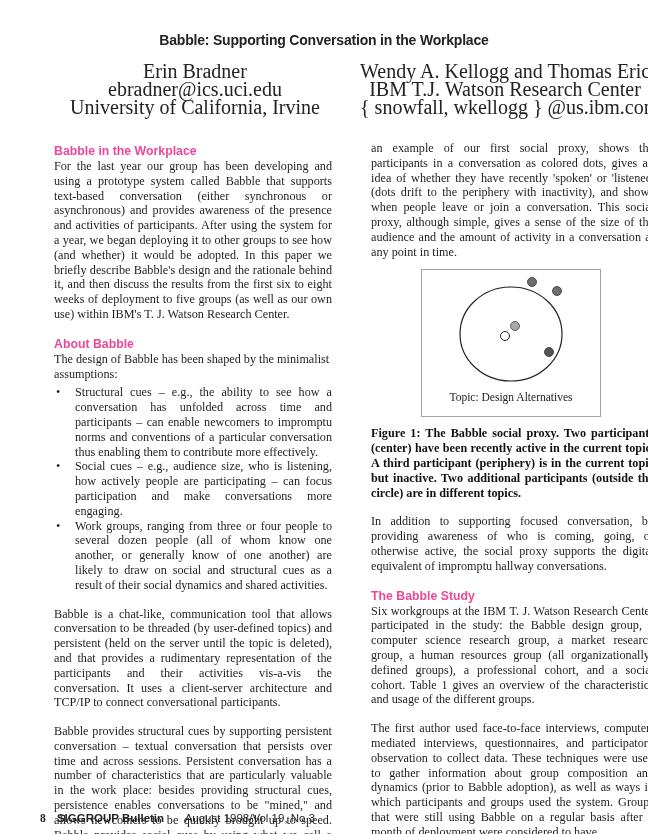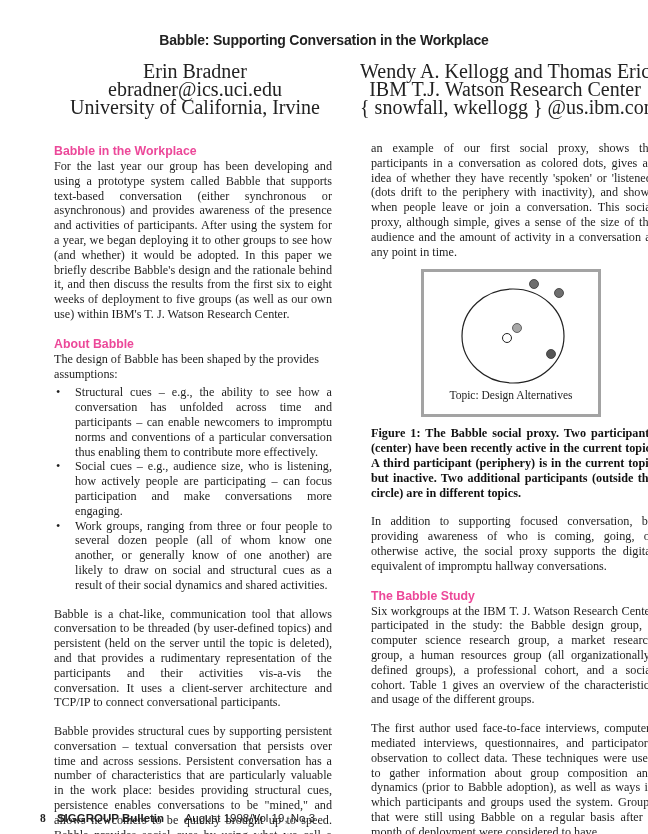--- a/index.html
+++ b/index.html
@@ -36,21 +36,21 @@
     p { margin: 0; }
     .gap { margin-top: 14px; }
 
     ul.bullets { list-style: none; margin: 4px 0 0 0; padding: 0; }
     ul.bullets li { position: relative; padding-left: 21px; }
     ul.bullets li .bullet {
       position: absolute; left: 2px; top: 0; font-family: "Liberation Serif", serif;
     }
 
     .figure-box {
-      margin: 10px 18px 0 50px; width: 180px; height: 148px; border: 3px solid #a3a3a3;
+      margin: 10px 18px 0 50px; width: 180px; height: 148px; border: 1px solid #a3a3a3;
       position: relative; box-sizing: border-box;
     }
     .figure-box svg { position: absolute; left: 0; top: 0; }
     .figure-label {
       position: absolute; left: 0; width: 100%; bottom: 12px; text-align: center;
       font-family: "Liberation Serif", serif; font-size: 11.5px; color: #222;
     }
     .caption {
       margin-top: 9px; font-family: "Liberation Serif", serif; font-weight: bold;
       font-size: 12.2px; line-height: 14.8px; text-align: justify; color: #111;
@@ -79,21 +79,21 @@
   <div>Wendy A. Kellogg and Thomas Erickson</div>
   <div>IBM T.J. Watson Research Center</div>
   <div>{ snowfall, wkellogg } @us.ibm.com</div>
 </div>
 
 <div class="col col-left">
   <h3 class="heading">Babble in the Workplace</h3>
   <p>For the last year our group has been developing and using a prototype system called Babble that supports text-based conversation (either synchronous or asynchronous) and provides awareness of the presence and activities of participants. After using the system for a year, we began deploying it to other groups to see how (and whether) it would be adopted. In this paper we briefly describe Babble's design and the rationale behind it, and then discuss the results from the first six to eight weeks of deployment to five groups (as well as our own use) within IBM's T. J. Watson Research Center.</p>
 
   <h3 class="heading gap">About Babble</h3>
-  <p style="text-align:left;">The design of Babble has been shaped by the provides assumptions:</p>
+  <p style="text-align:left;">The design of Babble has been shaped by the minimalist assumptions:</p>
   <ul class="bullets">
     <li>
       <span class="bullet">•</span>
       <span>Structural cues – e.g., the ability to see how a conversation has unfolded across time and participants – can enable newcomers to impromptu norms and conventions of a particular conversation thus enabling them to contribute more effectively.</span>
     </li>
     <li>
       <span class="bullet">•</span>
       <span>Social cues – e.g., audience size, who is listening, how actively people are participating – can focus participation and make conversations more engaging.</span>
     </li>
     <li>

